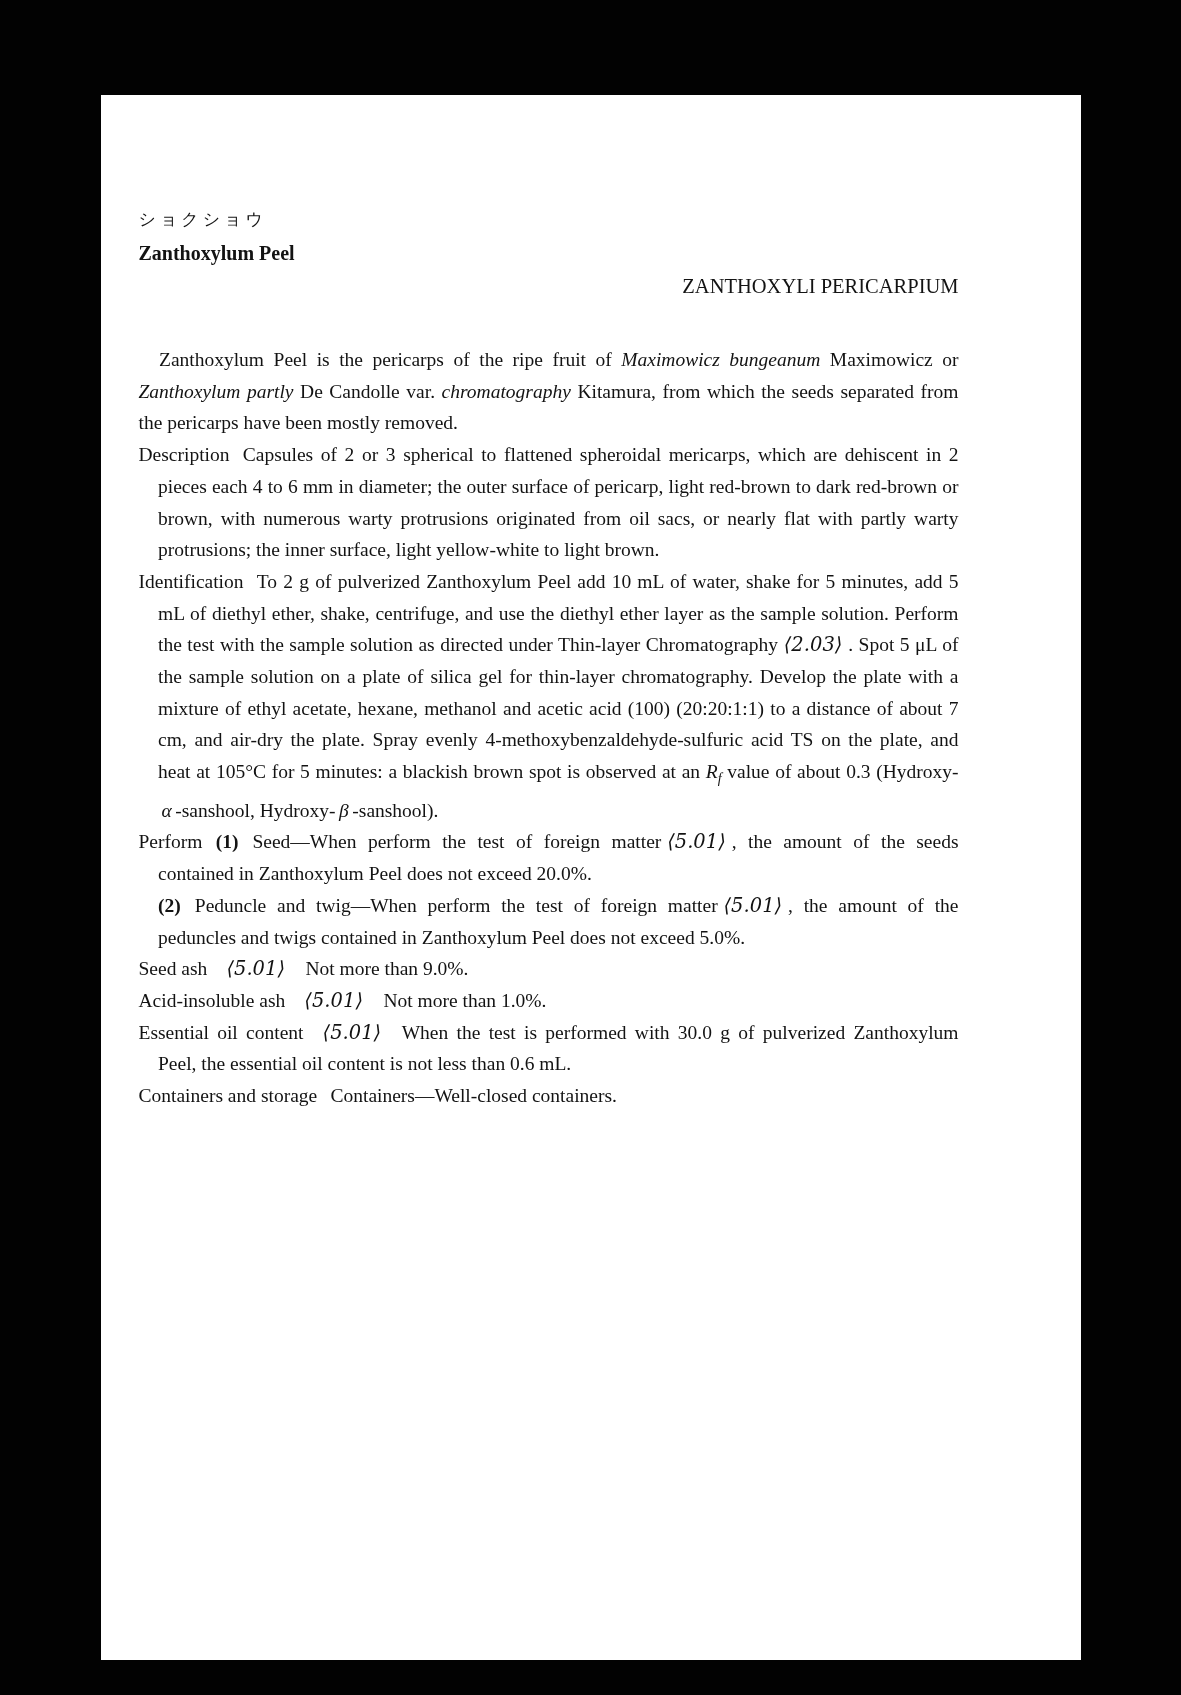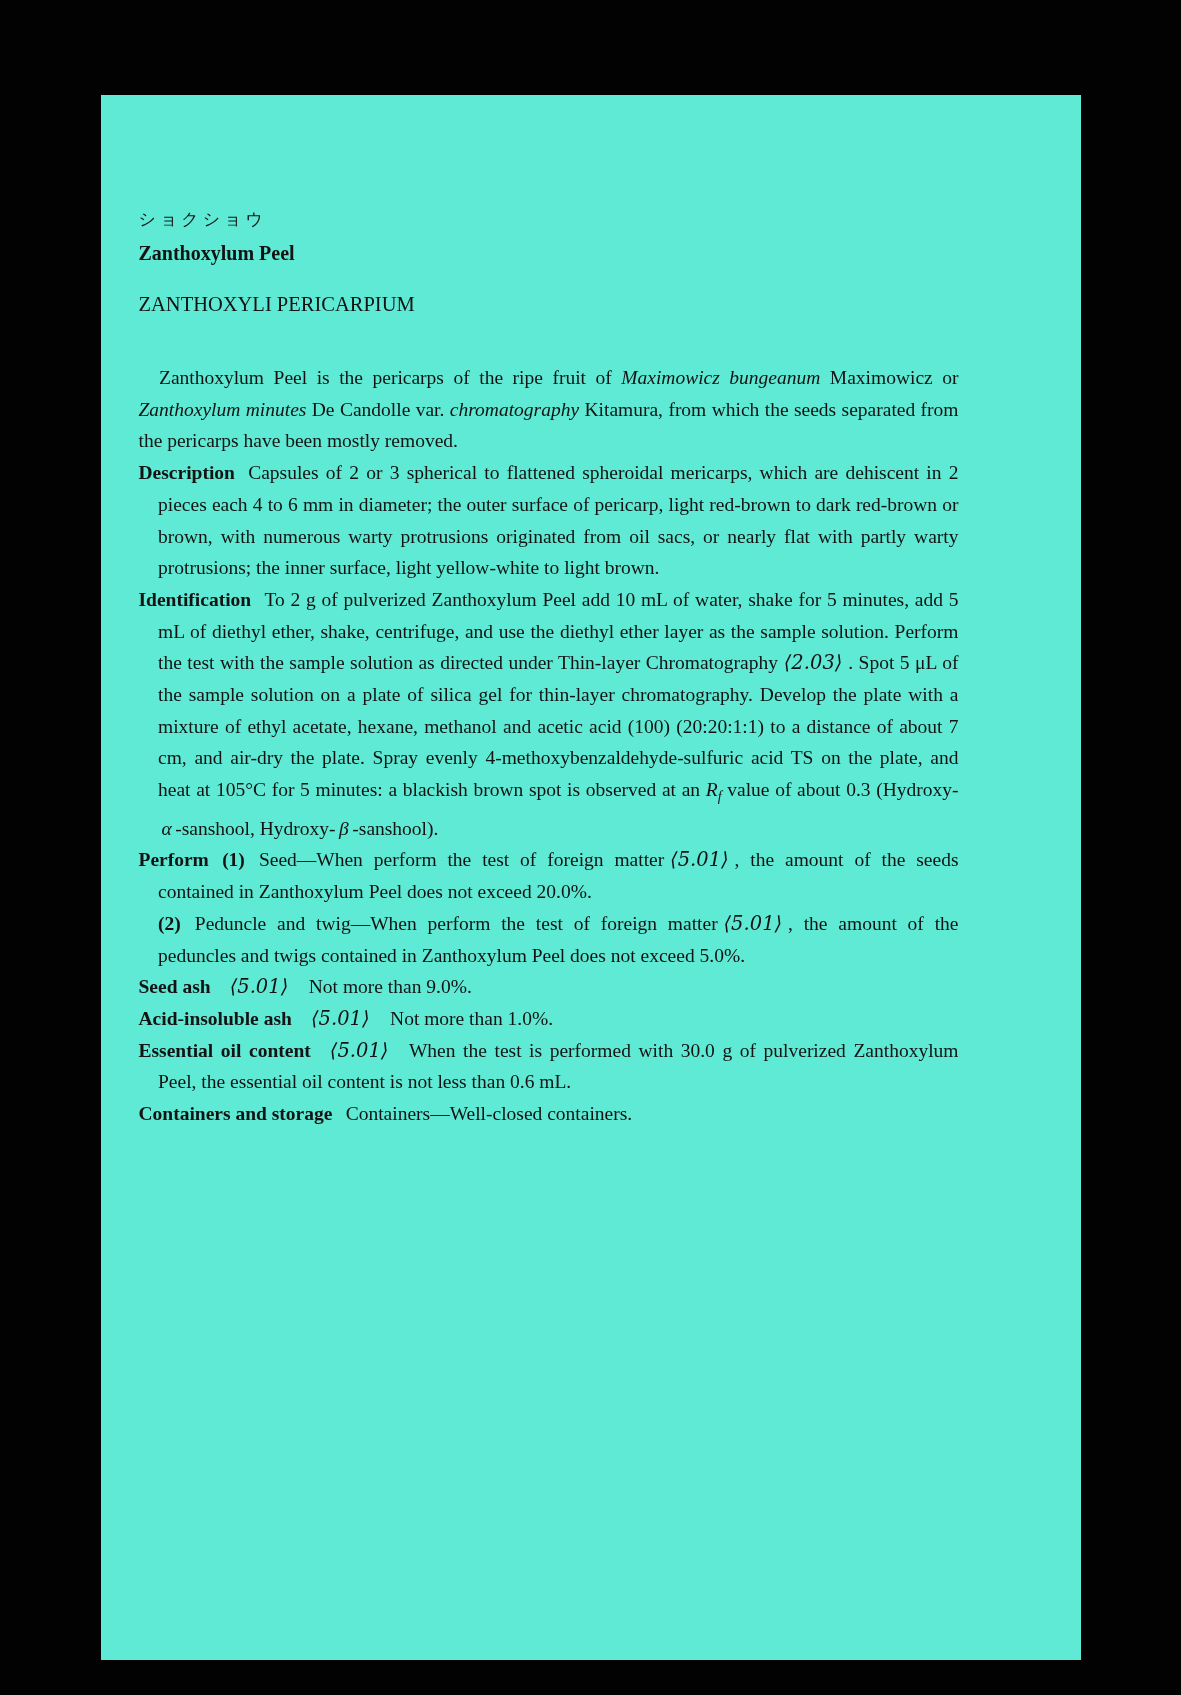--- a/index.html
+++ b/index.html
@@ -8,41 +8,42 @@
     height: 1695px;
     background: #020202;
     overflow: hidden;
     font-family: "Liberation Serif", "DejaVu Serif", serif;
   }
   .page {
     box-sizing: border-box;
     width: 980px;
     height: 1565px;
     margin: 95px auto 35px auto;
-    background: #5eead4;
+    background: #ffffff;
     color: #131313;
     padding: 112px 122px 0 38px;
   }
   .kana {
     font-size: 17px;
     line-height: 26px;
     letter-spacing: 4px;
     margin: 0 0 4px 0;
   }
   .title-en {
     font-size: 20px;
     font-weight: 700;
     line-height: 28px;
     margin: 6px 0 0 0;
   }
   .title-latin {
     font-size: 20.5px;
     font-weight: 400;
     line-height: 28px;
-    margin: 23px 0 0 0;
+    margin: 5px 0 0 0;
+    text-align: right;
   }
   .body-text {
     margin-top: 44px;
     font-size: 19.5px;
     line-height: 31.7px;
   }
   .para {
     margin: 0;
     text-align: justify;
   }
@@ -52,21 +53,21 @@
     text-indent: -1em;
   }
   .sub-para {          
     padding-left: 1em;
     text-indent: 1em;
   }
   .num-para {          
     padding-left: 1em;
     text-indent: 0;
   }
-  .kw { font-weight: 700; padding-right: 0.68em; margin-top: 24px; }
+  .kw { font-weight: 400; padding-right: 0.68em; margin-top: 24px; }
   .num { font-weight: 700; padding-right: 0.72em; }
   .lat { font-style: italic; }
   .ref {
     font-style: italic;
     padding: 0 0.30em;
     font-family: "DejaVu Serif", "Liberation Serif", serif;
   }
   .ref-wide { padding-right: 1.05em; }
   .gk { font-style: italic; padding: 0 0.18em; }
   .rf-r { font-style: italic; }
@@ -76,21 +77,21 @@
 <body>
 
 <div class="page">
 
   <p class="kana">ショクショウ</p>
   <p class="title-en">Zanthoxylum Peel</p>
   <p class="title-latin">ZANTHOXYLI PERICARPIUM</p>
 
   <div class="body-text">
 
-    <p class="para intro"><span>Zanthoxylum Peel is the pericarps of the ripe fruit of </span><span class="lat">Maximowicz bungeanum</span><span> Maximowicz or </span><span class="lat">Zanthoxylum minutes</span><span> De Candolle var. </span><span class="lat">chromatography</span><span> Kitamura, from which the seeds separated from the pericarps have been mostly removed.</span></p>
+    <p class="para intro"><span>Zanthoxylum Peel is the pericarps of the ripe fruit of </span><span class="lat">Maximowicz bungeanum</span><span> Maximowicz or </span><span class="lat">Zanthoxylum partly</span><span> De Candolle var. </span><span class="lat">chromatography</span><span> Kitamura, from which the seeds separated from the pericarps have been mostly removed.</span></p>
 
     <p class="para sec"><span class="kw">Description</span><span>Capsules of 2 or 3 spherical to flattened spheroidal mericarps, which are dehiscent in 2 pieces each 4 to 6 mm in diameter; the outer surface of pericarp, light red-brown to dark red-brown or brown, with numerous warty protrusions originated from oil sacs, or nearly flat with partly warty protrusions; the inner surface, light yellow-white to light brown.</span></p>
 
 
     <p class="para sec"><span class="kw">Identification</span><span>To 2 g of pulverized Zanthoxylum Peel add 10 mL of water, shake for 5 minutes, add 5 mL of diethyl ether, shake, centrifuge, and use the diethyl ether layer as the sample solution. Perform the test with the sample solution as directed under Thin-layer Chromatography</span><span class="ref">⟨2.03⟩</span><span>. Spot 5 μL of the sample solution on a plate of silica gel for thin-layer chromatography. Develop the plate with a mixture of ethyl acetate, hexane, methanol and acetic acid (100) (20:20:1:1) to a distance of about 7 cm, and air-dry the plate. Spray evenly 4-methoxybenzaldehyde-sulfuric acid TS on the plate, and heat at 105°C for 5 minutes: a blackish brown spot is observed at an </span><span class="rf-r">R</span><sub class="rf-f">f</sub><span> value of about 0.3 (Hydroxy-</span><span class="gk">α</span><span>-sanshool, Hydroxy-</span><span class="gk">β</span><span>-sanshool).</span></p>
 
     <p class="para sec"><span class="kw">Perform</span><span class="num">(1)</span><span>Seed—When perform the test of foreign matter</span><span class="ref">⟨5.01⟩</span><span>, the amount of the seeds contained in Zanthoxylum Peel does not exceed 20.0%.</span></p>
 
     <p class="para num-para"><span class="num">(2)</span><span>Peduncle and twig—When perform the test of foreign matter</span><span class="ref">⟨5.01⟩</span><span>, the amount of the peduncles and twigs contained in Zanthoxylum Peel does not exceed 5.0%.</span></p>
 

